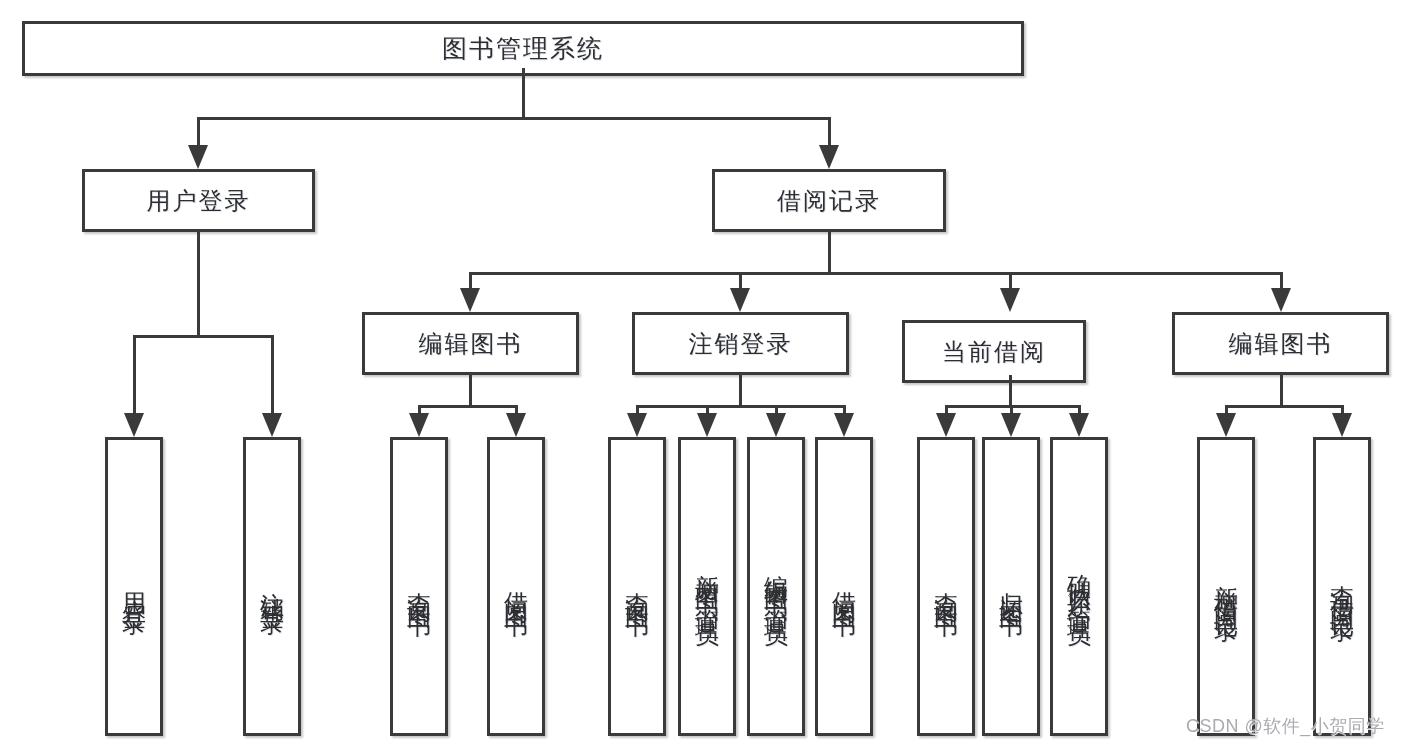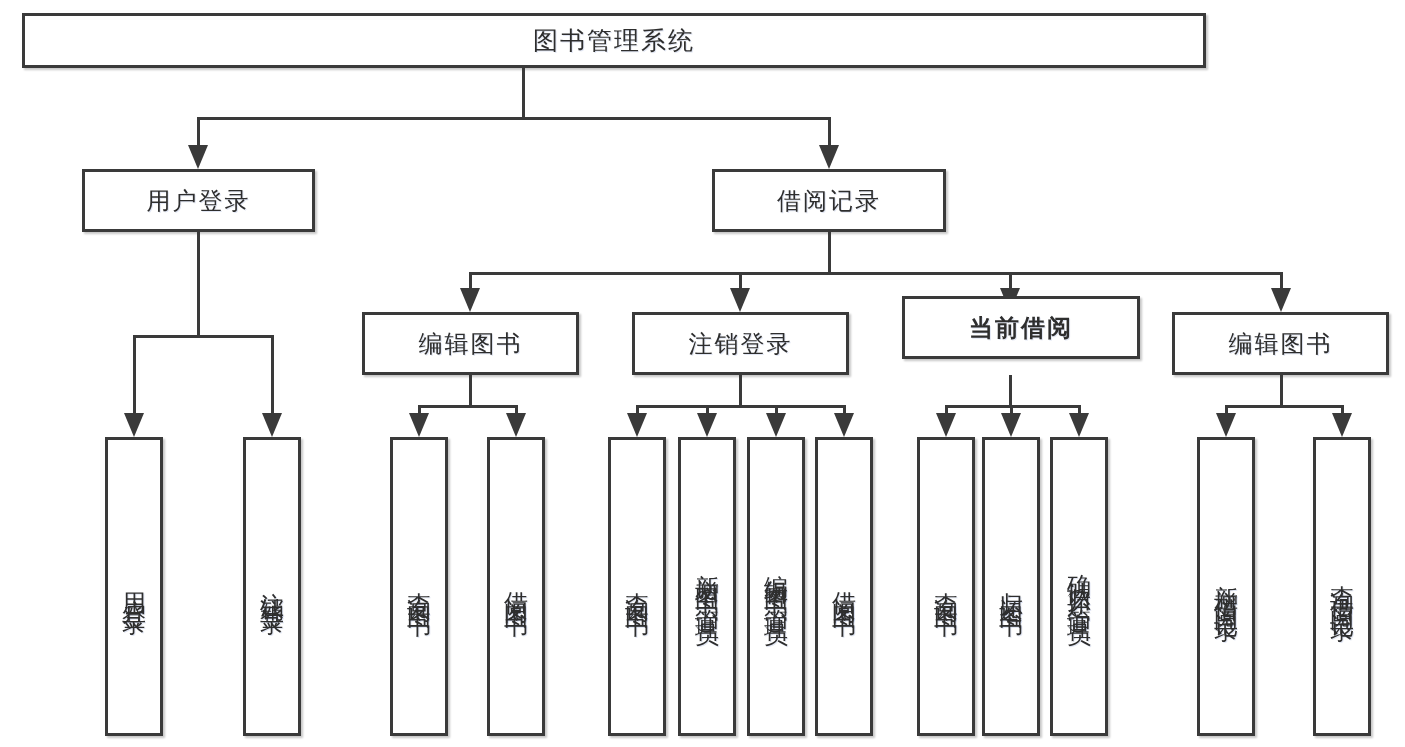--- a/index.html
+++ b/index.html
@@ -70,21 +70,21 @@
     white-space: nowrap;
     z-index: 10;
     text-shadow: 1px 1px 0 rgba(255,255,255,0.8);
   }
 </style>
 </head>
 <body>
 
 <div class="canvas">
 
-  <div class="hbox root" style="left:22px; top:13px; width:1184px; height:55px;">
+  <div class="hbox root" style="left:22px; top:21px; width:1002px; height:55px;">
     <span>图书管理系统</span>
   </div>
 
   <div class="vline" style="left:521.5px; top:68px; height:51px;"></div>
   <div class="hline" style="left:196.5px; top:116.5px; width:634px;"></div>
   <div class="vline" style="left:196.5px; top:116.5px; height:30px;"></div>
   <div class="arr" style="left:188px; top:145px;"></div>
   <div class="vline" style="left:827.5px; top:116.5px; height:30px;"></div>
   <div class="arr" style="left:819px; top:145px;"></div>
 
@@ -112,21 +112,21 @@
   <div class="arr" style="left:1000px; top:288px;"></div>
   <div class="vline" style="left:1279.5px; top:272px; height:18px;"></div>
   <div class="arr" style="left:1271px; top:288px;"></div>
 
   <div class="hbox" style="left:362px; top:312px; width:217px; height:63px;">
     <span>编辑图书</span>
   </div>
   <div class="hbox" style="left:632px; top:312px; width:217px; height:63px;">
     <span>注销登录</span>
   </div>
-  <div class="hbox" style="left:902px; top:296px; width:238px; height:63px;font-weight:bold;">
+  <div class="hbox" style="left:902px; top:320px; width:184px; height:63px;">
     <span>当前借阅</span>
   </div>
   <div class="hbox" style="left:1172px; top:312px; width:217px; height:63px;">
     <span>编辑图书</span>
   </div>
 
   <div class="vline" style="left:468.5px; top:375px; height:33px;"></div>
   <div class="hline" style="left:417.5px; top:405px; width:100px;"></div>
   <div class="vline" style="left:417.5px; top:405px; height:10px;"></div>
   <div class="arr" style="left:409px; top:413px;"></div>
@@ -197,14 +197,15 @@
     <span>确认归还（管理员）</span>
   </div>
 
   <div class="vbox" style="left:1197px;">
     <span>新增借阅记录</span>
   </div>
   <div class="vbox" style="left:1313px;">
     <span>查询借阅记录</span>
   </div>
 
+  <div class="watermark">CSDN @软件_小贺同学</div>
 
 </div>
 
 </body></html>

